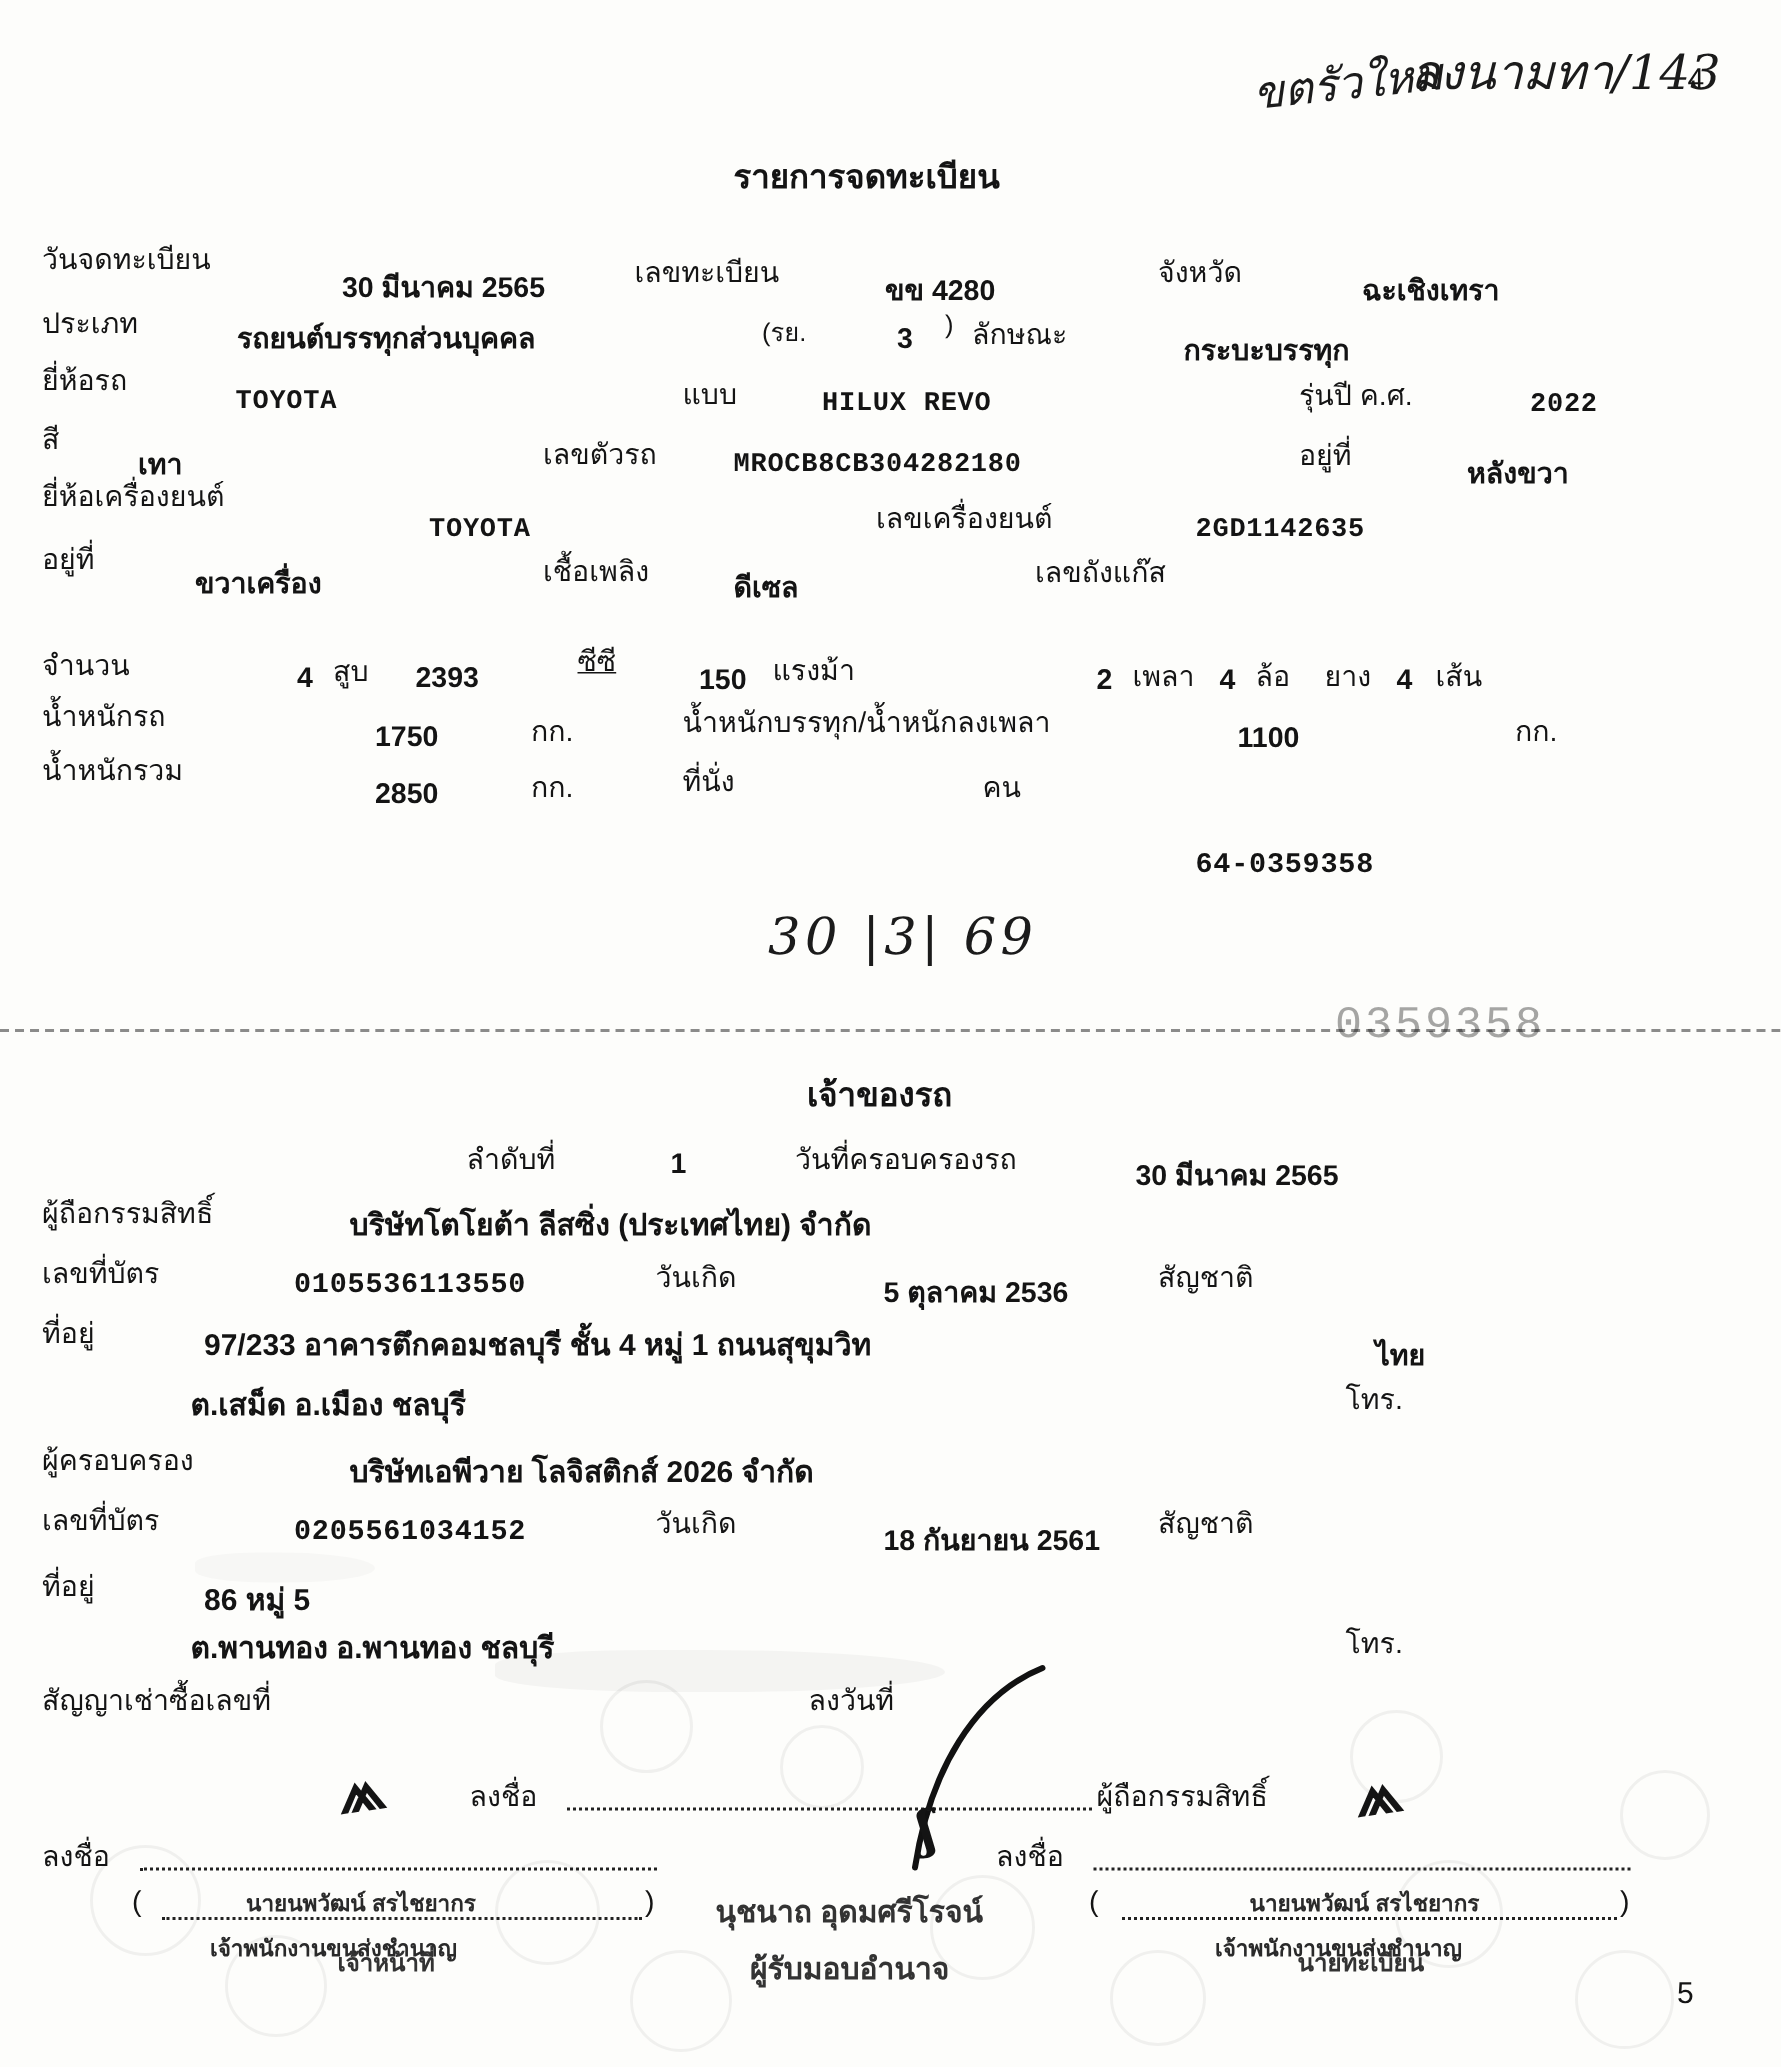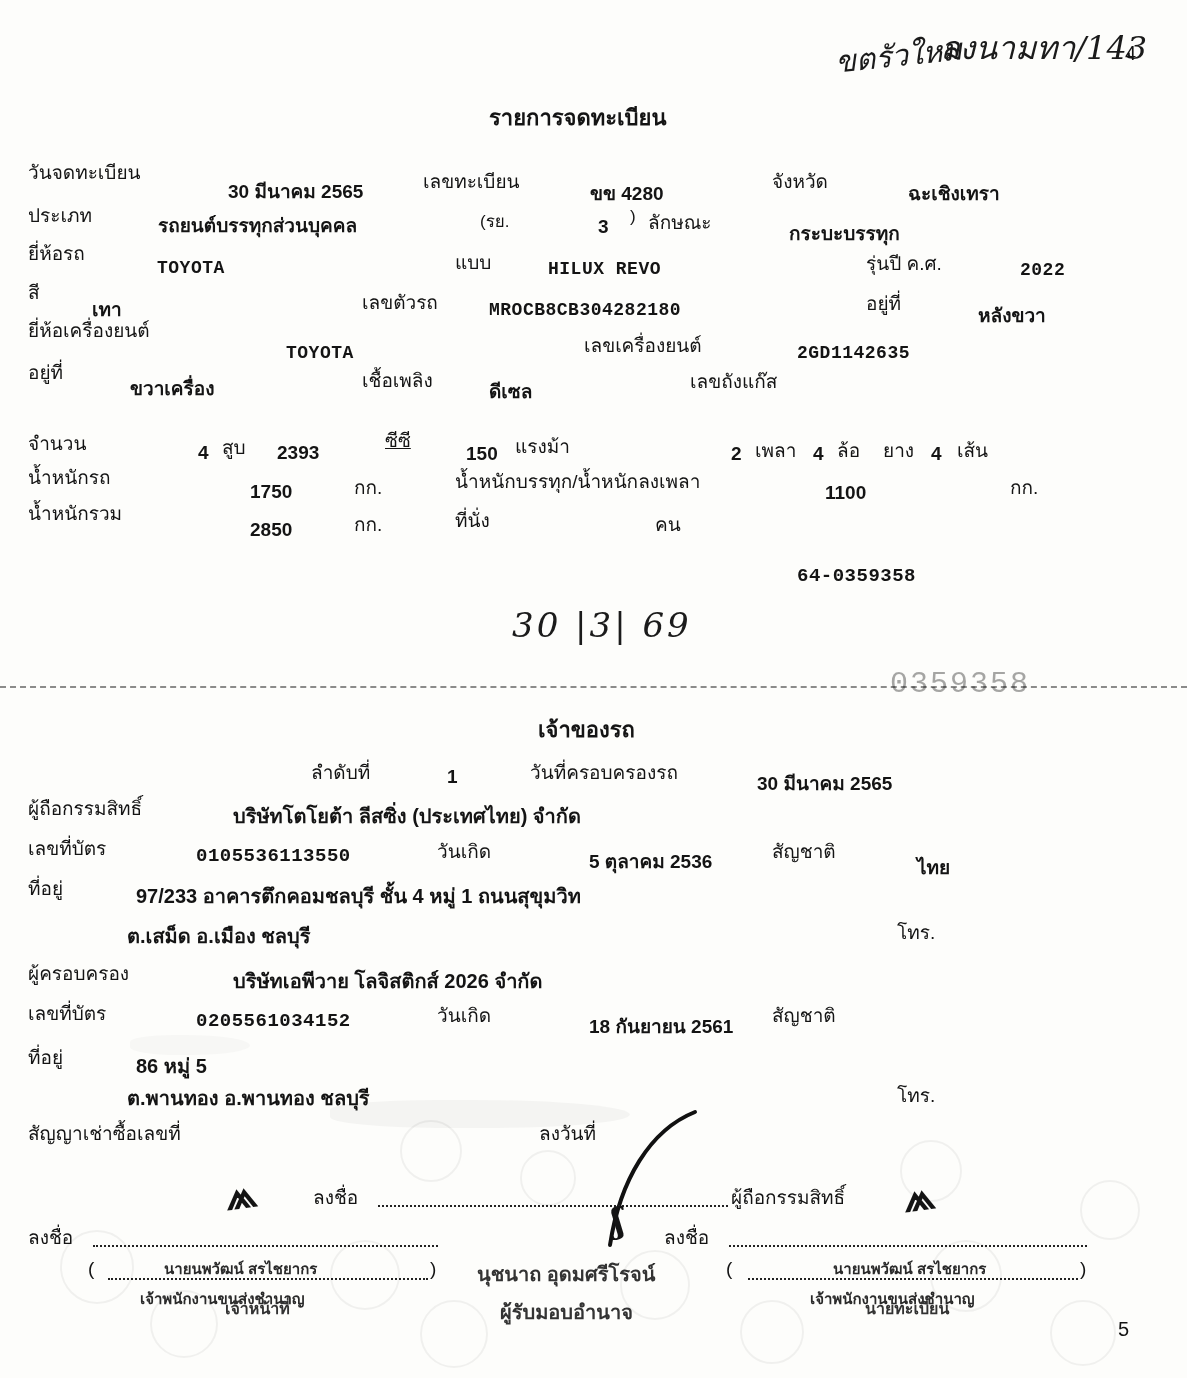--- a/index.html
+++ b/index.html
@@ -61,21 +61,21 @@
 
   <div class="lbl" style="left:28px;top:157px;">วันจดทะเบียน</div>
   <div class="val" style="left:228px;top:176px;">30  มีนาคม  2565</div>
   <div class="lbl" style="left:423px;top:166px;">เลขทะเบียน</div>
   <div class="val" style="left:590px;top:178px;">ขข  4280</div>
   <div class="lbl" style="left:772px;top:166px;">จังหวัด</div>
   <div class="val" style="left:908px;top:178px;">ฉะเชิงเทรา</div>
 
   <div class="lbl" style="left:28px;top:200px;">ประเภท</div>
   <div class="val" style="left:158px;top:210px;">รถยนต์บรรทุกส่วนบุคคล</div>
-  <div class="lbl small" style="left:480px;top:207px;">(รย.</div>
+  <div class="lbl small" style="left:508px;top:207px;">(รย.</div>
   <div class="val" style="left:598px;top:216px;">3</div>
   <div class="lbl small" style="left:630px;top:207px;">)</div>
   <div class="lbl" style="left:648px;top:207px;">ลักษณะ</div>
   <div class="val" style="left:789px;top:218px;">กระบะบรรทุก</div>
 
   <div class="lbl" style="left:28px;top:238px;">ยี่ห้อรถ</div>
   <div class="valmono" style="left:157px;top:258px;">TOYOTA</div>
   <div class="lbl" style="left:455px;top:247px;">แบบ</div>
   <div class="valmono" style="left:548px;top:259px;">HILUX REVO</div>
   <div class="lbl" style="left:866px;top:248px;">รุ่นปี ค.ศ.</div>
@@ -144,21 +144,21 @@
   <div class="val" style="left:757px;top:768px;">30  มีนาคม  2565</div>
 
   <div class="lbl" style="left:28px;top:793px;">ผู้ถือกรรมสิทธิ์</div>
   <div class="val" style="left:233px;top:800px;font-size:20px;">บริษัทโตโยต้า ลีสซิ่ง (ประเทศไทย) จำกัด</div>
 
   <div class="lbl" style="left:28px;top:833px;">เลขที่บัตร</div>
   <div class="valmono" style="left:196px;top:845px;font-size:19px;">0105536113550</div>
   <div class="lbl" style="left:437px;top:836px;">วันเกิด</div>
   <div class="val" style="left:589px;top:846px;">5  ตุลาคม  2536</div>
   <div class="lbl" style="left:772px;top:836px;">สัญชาติ</div>
-  <div class="val" style="left:917px;top:852px;text-align:right;">ไทย</div>
+  <div class="val" style="left:917px;top:888px;text-align:right;">ไทย</div>
 
   <div class="lbl" style="left:28px;top:873px;">ที่อยู่</div>
   <div class="val" style="left:136px;top:880px;font-size:20px;">97/233  อาคารตึกคอมชลบุรี  ชั้น 4  หมู่ 1  ถนนสุขุมวิท</div>
   <div class="val" style="left:127px;top:920px;font-size:20px;">ต.เสม็ด  อ.เมือง  ชลบุรี</div>
   <div class="lbl" style="left:897px;top:917px;">โทร.</div>
   <div class="val" style="left:960px;top:917px;"></div>
 
   <div class="lbl" style="left:28px;top:958px;">ผู้ครอบครอง</div>
   <div class="val" style="left:233px;top:965px;font-size:20px;">บริษัทเอพีวาย  โลจิสติกส์ 2026 จำกัด</div>
 

